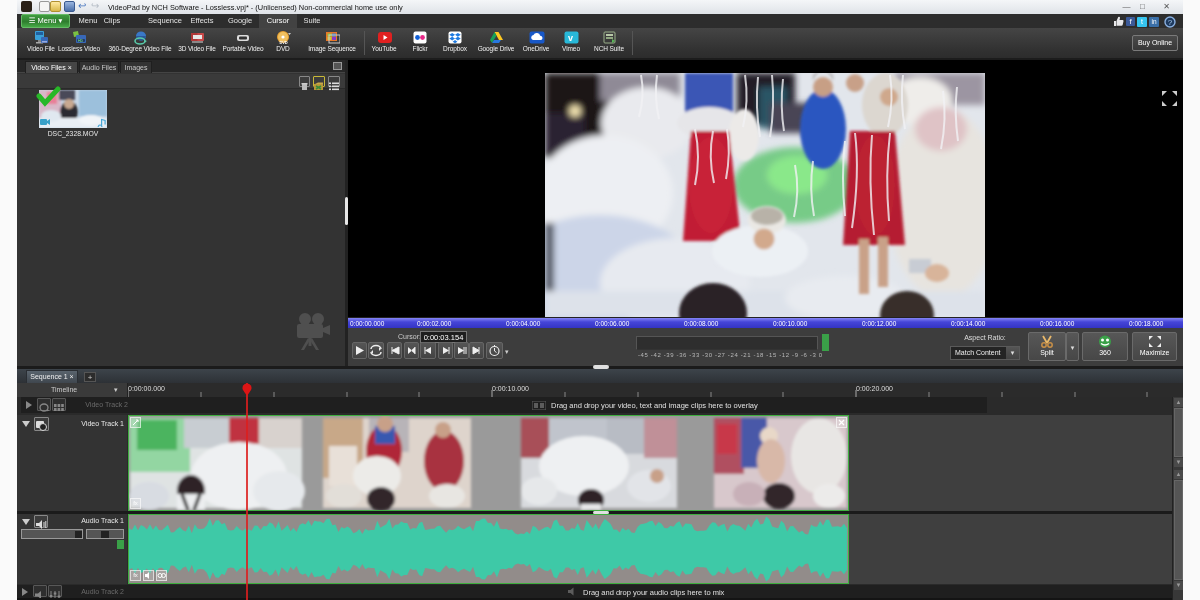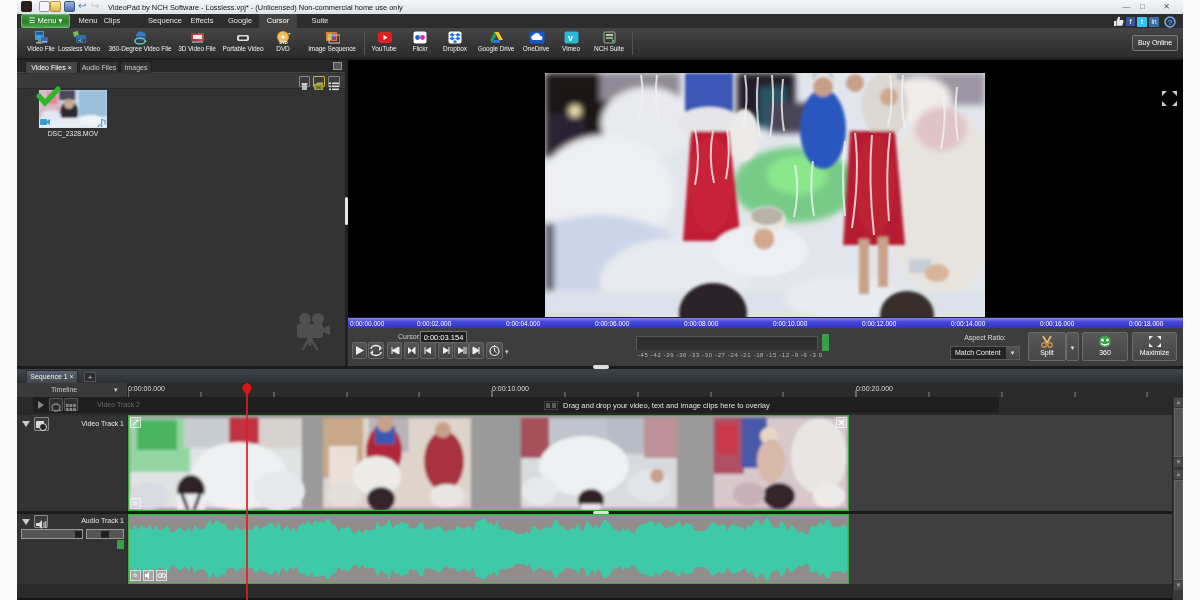--- a/index.html
+++ b/index.html
@@ -66,21 +66,21 @@
  </div>
 
  <div class="a" id="mbar">
   <div class="a" id="menubtn">☰&nbsp;Menu&nbsp;▾</div>
   <div class="a mtab" style="left:52px;width:38px">Menu</div>
   <div class="a mtab" style="left:76px;width:38px">Clips</div>
   <div class="a mtab" style="left:129px;width:38px">Sequence</div>
   <div class="a mtab" style="left:166px;width:38px">Effects</div>
   <div class="a mtab" style="left:204px;width:38px">Google</div>
   <div class="a mtab" style="left:242px;width:38px;background:#424242;color:#fff">Cursor</div>
-  <div class="a mtab" style="left:284px;width:38px">Suite</div>
+  <div class="a mtab" style="left:276px;width:38px">Suite</div>
   <svg class="a" style="left:1096px;top:2px" width="11" height="11">
         <path d="M1,5 l2,0 l0,5 l-2,0 z M3.5,5 l1.5,-3.5 a1,1 0 0 1 2,.5 l-.5,2 l3,0 a1,1 0 0 1 1,1.2 l-.8,3.6 a1.2,1.2 0 0 1 -1.2,1 l-5,0 z" fill="#e8e8ea"></path>
       </svg>
   <div class="a" style="left:1109px;top:2.5px;width:9px;height:9px;background:#3b5998;border-radius:1px;color:#fff;font-size:8px;text-align:center;line-height:9px">f</div>
   <div class="a" style="left:1120px;top:2.5px;width:10px;height:10px;background:#35c5f0;border-radius:1px;color:#fff;font-size:7px;text-align:center;line-height:10px">t</div>
   <div class="a" style="left:1132px;top:2.5px;width:10px;height:10px;background:#3a6fa8;border-radius:1px;color:#fff;font-size:6.5px;text-align:center;line-height:10px">in</div>
   <svg class="a" style="left:1147px;top:1.5px" width="12" height="12">
         <circle cx="6" cy="6" r="5" fill="#1e3a5f" stroke="#8ab0e0" stroke-width="1.4"></circle>
         <text x="3.8" y="8.8" font-size="8" fill="#aaccee" font-family="Liberation Sans">?</text>
       </svg>
@@ -428,21 +428,21 @@
    <div class="a" style="left:475px;top:2px;font-size:7px;color:#ddd">0:00:10.000</div>
    <div class="a" style="left:839px;top:2px;font-size:7px;color:#ddd">0:00:20.000</div>
    <svg class="a" style="left:111px;top:0" width="1044" height="14">
     <g stroke="#888" stroke-width="1">
      <path d="M73,9 l0,5 M146,9 l0,5 M219,9 l0,5 M291,9 l0,5 M437,9 l0,5 M510,9 l0,5 M583,9 l0,5 M655,9 l0,5 M801,9 l0,5 M874,9 l0,5 M947,9 l0,5 M1019,9 l0,5"></path>
      <path d="M0,7 l0,7 M364,7 l0,7 M728,7 l0,7" stroke="#aaa"></path>
     </g>
    </svg>
   </div>
 
-  <div class="a" id="vt2" style="left:16px;top:31px;width:966px;height:16px">
+  <div class="a" id="vt2" style="left:4px;top:31px;width:966px;height:16px">
    <div class="a" style="left:5px;top:4px;width:0;height:0;border-left:6px solid #888;border-top:4px solid transparent;border-bottom:4px solid transparent"></div>
    <div class="a thbtn" style="left:16px;top:1px;width:14px;height:13px;opacity:.55"><svg width="12" height="11">
             <ellipse cx="6" cy="5.5" rx="4" ry="3.5" fill="none" stroke="#ddd" stroke-width="1.3"></ellipse>
             <path d="M9,7 l2.5,1.5 l-3,1 z" fill="#ddd"></path>
           </svg></div>
    <div class="a thbtn" style="left:31px;top:1px;width:14px;height:13px;opacity:.55"><svg width="12" height="11">
             <g fill="#ddd">
               <rect x="1" y="2" width="2.6" height="3"></rect>
               <rect x="4.6" y="2" width="2.6" height="3"></rect>
               <rect x="8.2" y="2" width="2.6" height="3"></rect>
@@ -573,20 +573,37 @@
     <div class="fxbox" style="left:14px;top:55px"><svg width="9" height="9">
               <path d="M1,3 l2,0 l2,-2 l0,7 l-2,-2 l-2,0 z" fill="#fff"></path>
             </svg></div>
     <div class="fxbox" style="left:27px;top:55px"><svg width="9" height="9">
               <circle cx="3" cy="4.5" r="2" fill="none" stroke="#fff"></circle>
               <circle cx="6.5" cy="4.5" r="2" fill="none" stroke="#fff"></circle>
             </svg></div>
    </div>
   </div>
 
+  <div class="a" id="at2" style="left:0;top:219px;width:1166px;height:13px">
+   <div class="a" style="left:5px;top:3px;width:0;height:0;border-left:6px solid #888;border-top:4px solid transparent;border-bottom:4px solid transparent"></div>
+   <div class="a thbtn" style="left:16px;top:0px;width:14px;height:12px;opacity:.55"><svg width="12" height="10">
+            <path d="M1,3.5 l3,0 l3,-2.5 l0,8 l-3,-2.5 l-3,0 z" fill="#ddd"></path>
+          </svg></div>
+   <div class="a thbtn" style="left:31px;top:0px;width:14px;height:12px;opacity:.55"><svg width="12" height="10">
+            <path d="M2,1 l0,8 M6,1 l0,8 M10,1 l0,8" stroke="#ddd"></path>
+            <rect x="0.8" y="5" width="2.5" height="2" fill="#ddd"></rect>
+            <rect x="4.8" y="2.5" width="2.5" height="2" fill="#ddd"></rect>
+            <rect x="8.8" y="5.5" width="2.5" height="2" fill="#ddd"></rect>
+          </svg></div>
+   <div class="a graylab" style="left:0px;top:3px;width:107px;text-align:right">Audio Track 2</div>
+   <svg class="a" style="left:550px;top:2px" width="11" height="9" opacity=".5">
+          <path d="M1,3 l2.5,0 l3,-2.5 l0,8 l-3,-2.5 l-2.5,0 z" fill="#999"></path>
+        </svg>
+   <div class="a dragtext" style="left:566px;top:3px">Drag and drop your audio clips here to mix</div>
+  </div>
   <div class="a" style="left:0;top:232px;width:1166px;height:2px;background:#141414"></div>
 
   <div class="a" id="scrollbar">
    <div class="a arr" style="top:1px">▲</div>
    <div class="a" style="left:1px;top:11px;width:9px;height:49px;background:#555;border:1px solid #666"></div>
    <div class="a arr" style="top:61px">▼</div>
    <div class="a arr" style="top:73px">▲</div>
    <div class="a" style="left:1px;top:83px;width:9px;height:100px;background:#555;border:1px solid #666"></div>
    <div class="a arr" style="top:184px">▼</div>
   </div>

